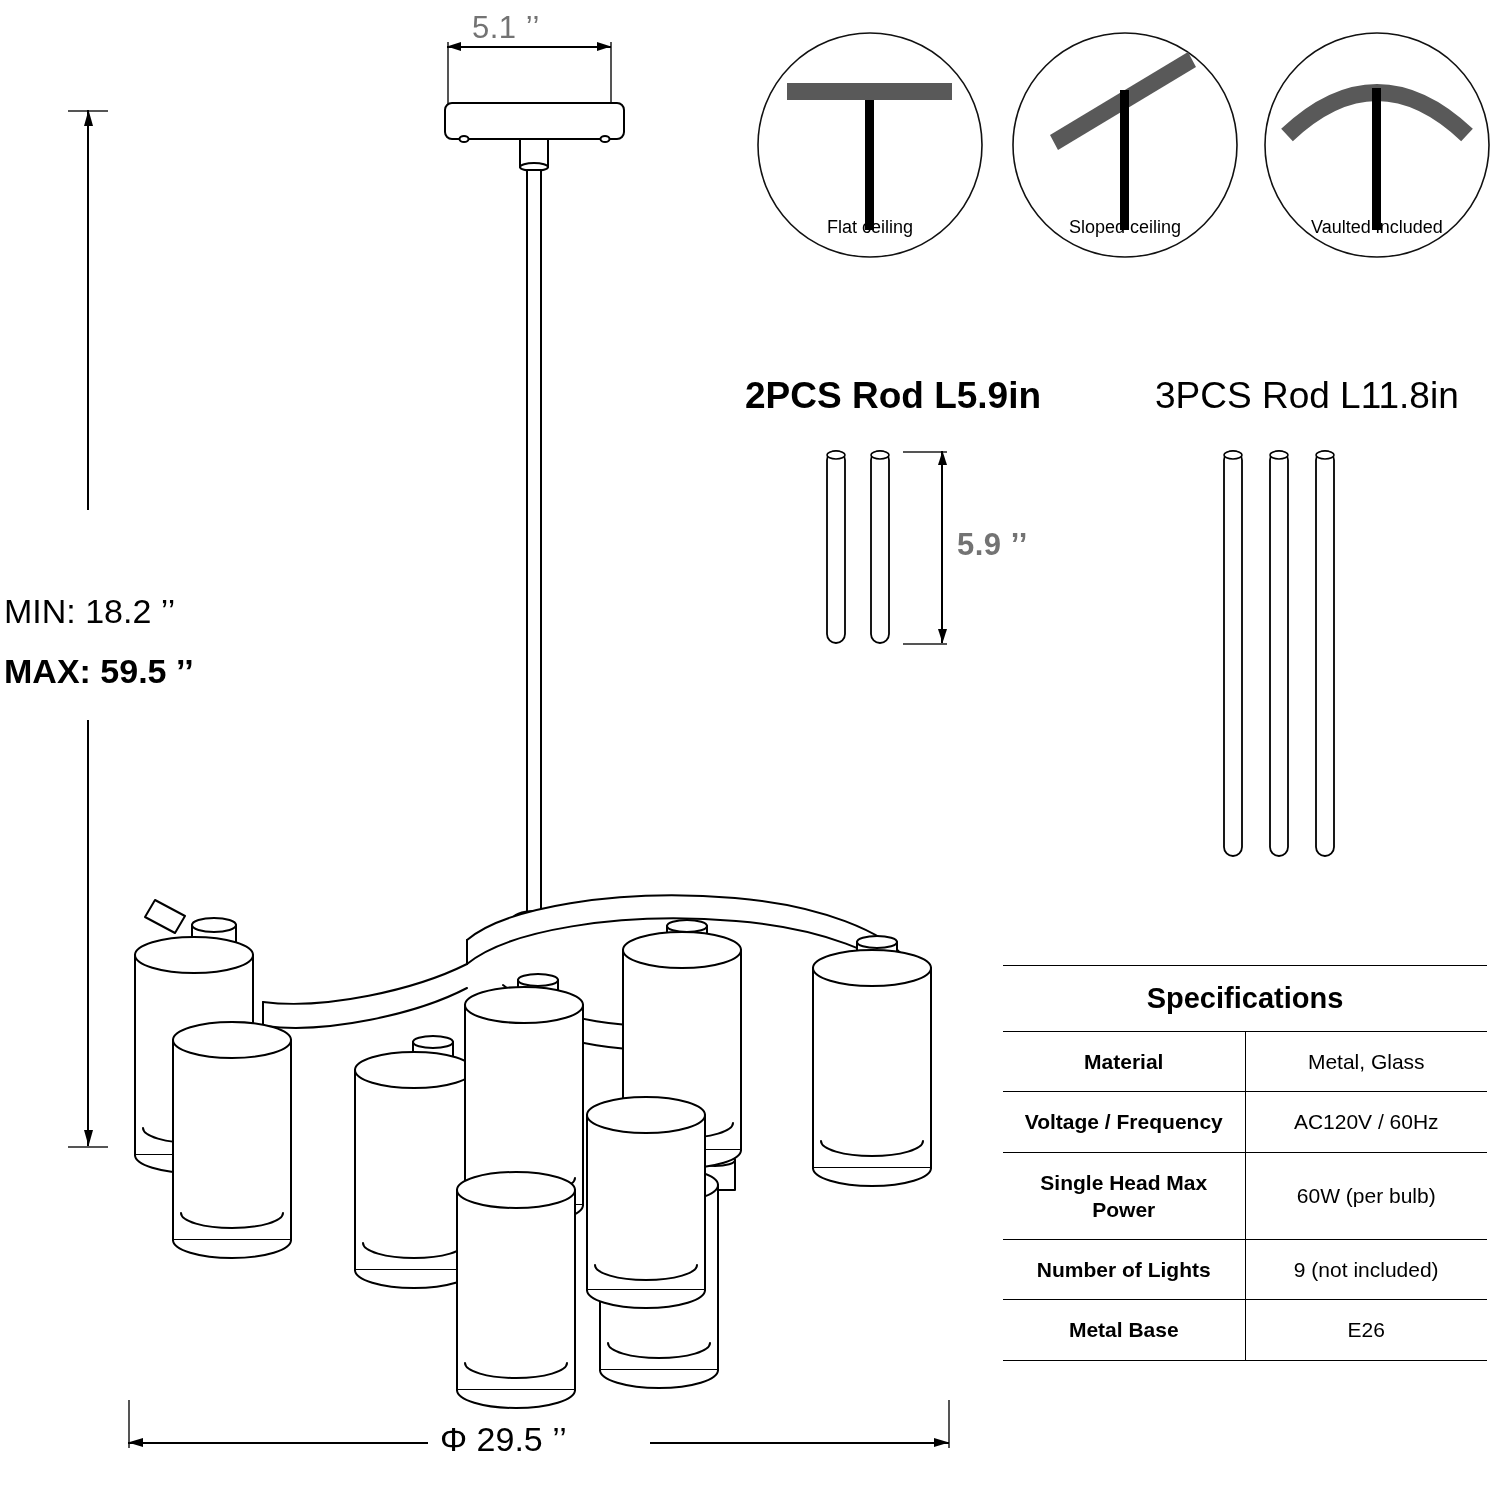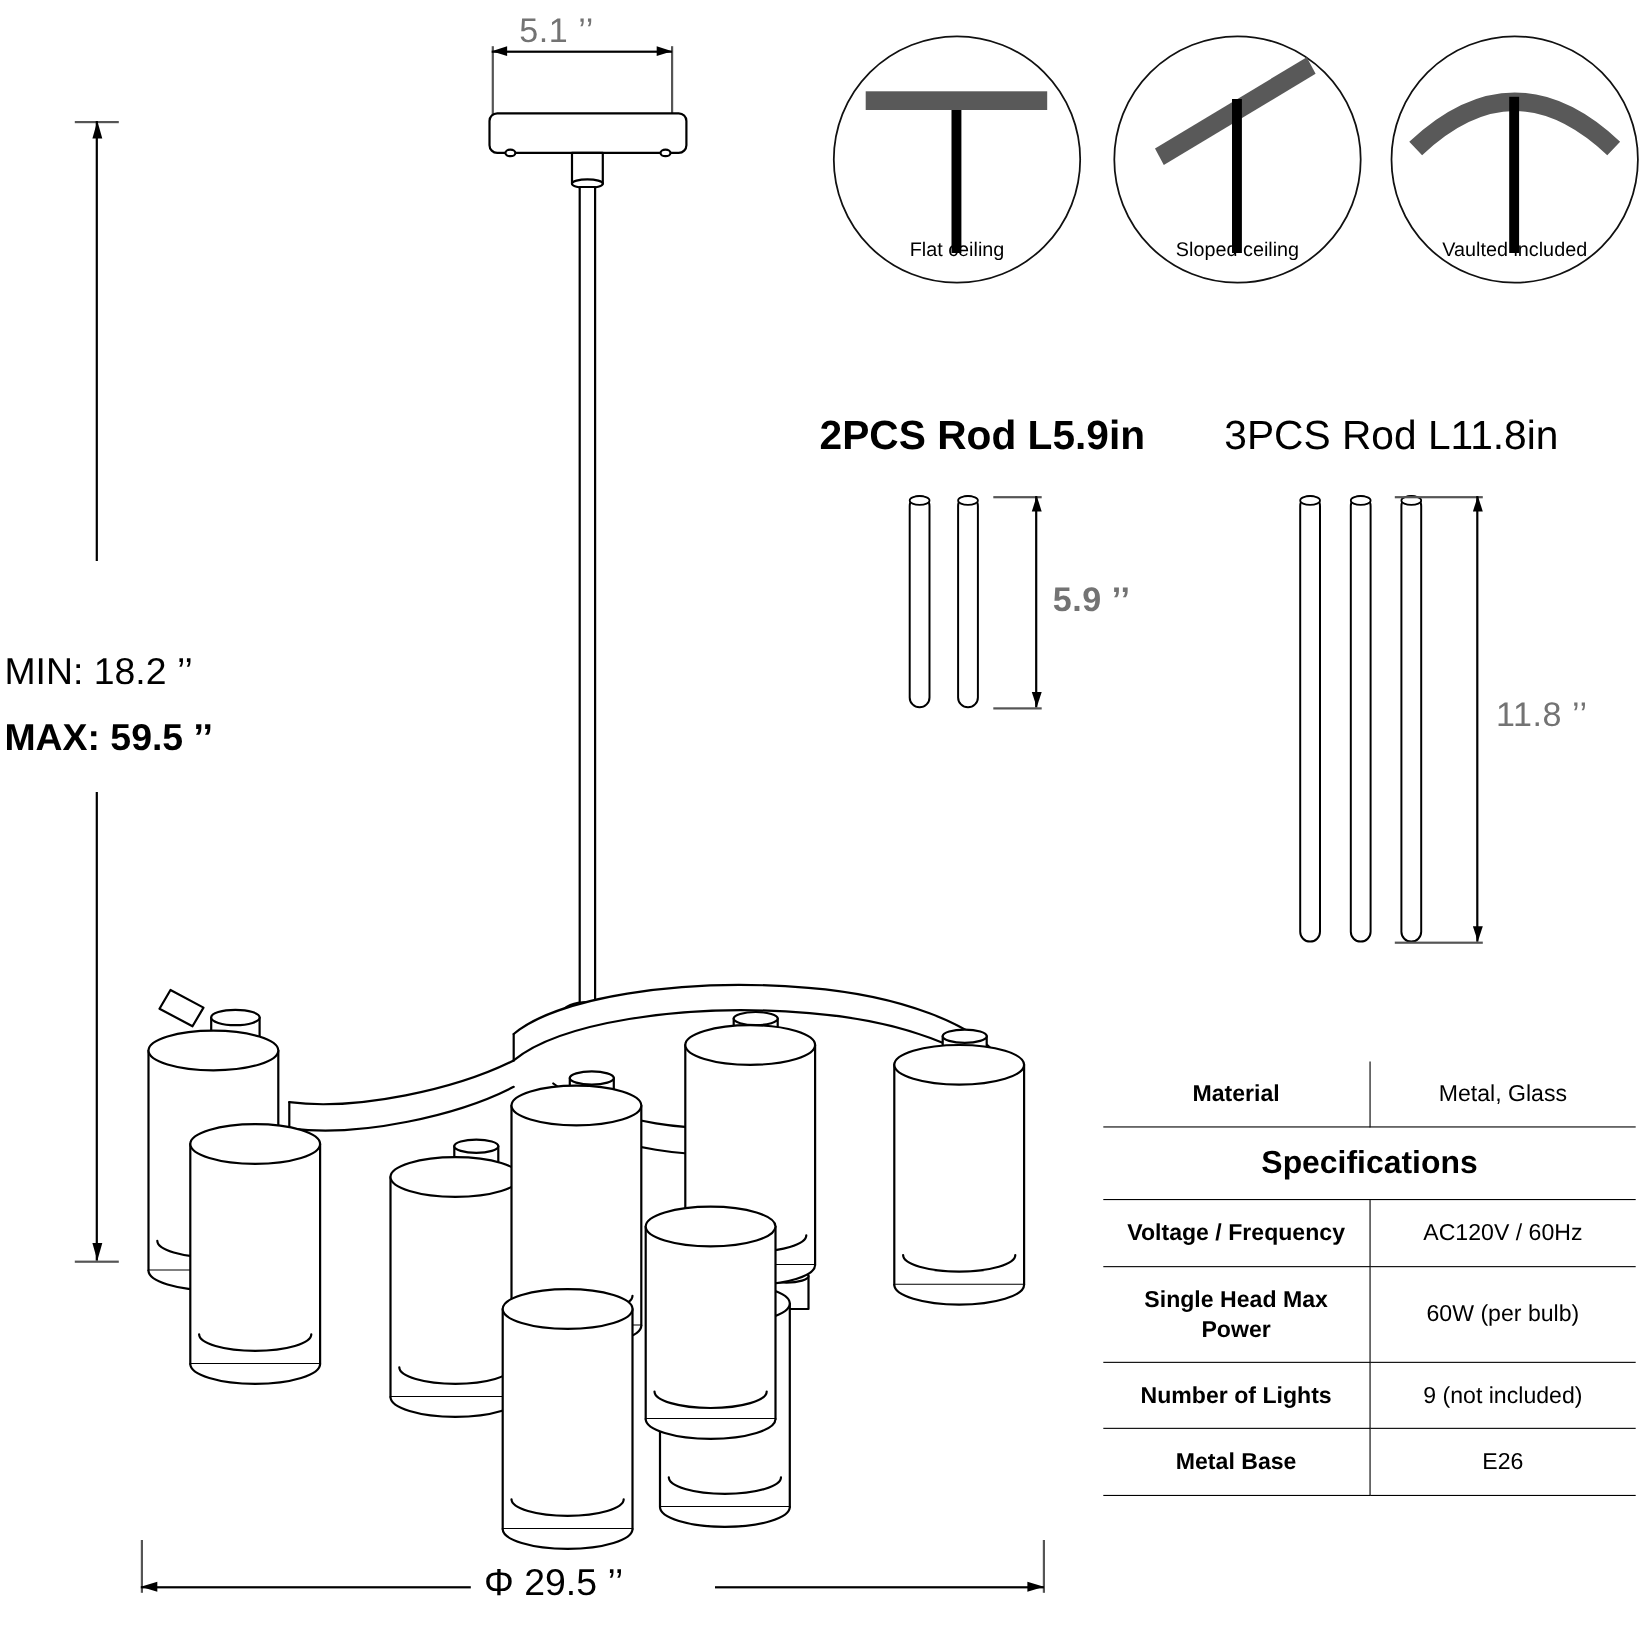--- a/index.html
+++ b/index.html
@@ -135,40 +135,30 @@
     <div class="hline abs thin" style="left:-30px; top:196px; width:44px;"></div>
     <div class="vline abs" style="left:8px; top:4px; height:192px;"></div>
     <svg class="abs" width="20" height="200" style="left:0px; top:0px;">
       <polygon points="9.5,4 5,18 14,18" fill="#000"></polygon>
       <polygon points="9.5,196 5,182 14,182" fill="#000"></polygon>
     </svg>
     <div class="dim-label abs" style="left:24px; top:80px;">5.9 ’’</div>
   </div>
 </div>
 
-<div class="abs" style="left:1113px; top:375px; width:340px; height:520px;">
+<div class="abs" style="left:1155px; top:375px; width:340px; height:520px;">
   <div class="rod-title abs" style="left:0px; top:0px;">3PCS Rod L11.8in</div>
   <svg class="abs" width="180" height="425" style="left:65px; top:72px;">
     <rect x="4" y="4" width="18" height="405" rx="9" fill="#fff" stroke="#000" stroke-width="1.8"></rect>
     <ellipse cx="13" cy="8" rx="9" ry="4" fill="#fff" stroke="#000" stroke-width="1.6"></ellipse>
     <rect x="50" y="4" width="18" height="405" rx="9" fill="#fff" stroke="#000" stroke-width="1.8"></rect>
     <ellipse cx="59" cy="8" rx="9" ry="4" fill="#fff" stroke="#000" stroke-width="1.6"></ellipse>
     <rect x="96" y="4" width="18" height="405" rx="9" fill="#fff" stroke="#000" stroke-width="1.8"></rect>
     <ellipse cx="105" cy="8" rx="9" ry="4" fill="#fff" stroke="#000" stroke-width="1.6"></ellipse>
   </svg>
-  <div class="abs" style="left:185px; top:72px; width:160px; height:415px;">
-    <div class="hline abs thin" style="left:-30px; top:4px; width:80px;"></div>
-    <div class="hline abs thin" style="left:-30px; top:409px; width:80px;"></div>
-    <div class="vline abs" style="left:44px; top:4px; height:405px;"></div>
-    <svg class="abs" width="20" height="415" style="left:36px; top:0px;">
-      <polygon points="9.5,4 5,18 14,18" fill="#000"></polygon>
-      <polygon points="9.5,409 5,395 14,395" fill="#000"></polygon>
-    </svg>
-    <div class="dim-label abs" style="left:62px; top:185px;">11.8 ’’</div>
-  </div>
 </div>
 
 <div class="abs" style="left:0px; top:100px; width:420px; height:1060px;">
 
   <div class="hline abs thin" style="left:68px; top:10px; width:40px;"></div>
 
   <div class="hline abs thin" style="left:68px; top:1046px; width:40px;"></div>
 
   <div class="vline abs" style="left:87px; top:10px; height:400px;"></div>
   <div class="vline abs" style="left:87px; top:620px; height:426px;"></div>
@@ -289,27 +279,27 @@
     <polygon points="18,9.5 33,5 33,14" fill="#000"></polygon>
     <polygon points="839,9.5 824,5 824,14" fill="#000"></polygon>
   </svg>
   <div class="big-label abs" style="left:330px; top:20px;">Φ 29.5 ’’</div>
 </div>
 
 <div class="abs" style="left:1003px; top:965px; width:484px;">
   <table class="spec-table">
     <tbody>
       <tr>
+        <td class="spec-title-cell" colspan="2">Specifications</td>
+      </tr>
+      <tr>
         <td class="spec-key">Material</td>
         <td class="spec-val">Metal, Glass</td>
       </tr>
       <tr>
-        <td class="spec-title-cell" colspan="2">Specifications</td>
-      </tr>
-      <tr>
         <td class="spec-key">Voltage / Frequency</td>
         <td class="spec-val">AC120V / 60Hz</td>
       </tr>
       <tr>
         <td class="spec-key">Single Head Max Power</td>
         <td class="spec-val">60W (per bulb)</td>
       </tr>
       <tr>
         <td class="spec-key">Number of Lights</td>
         <td class="spec-val">9 (not included)</td>

